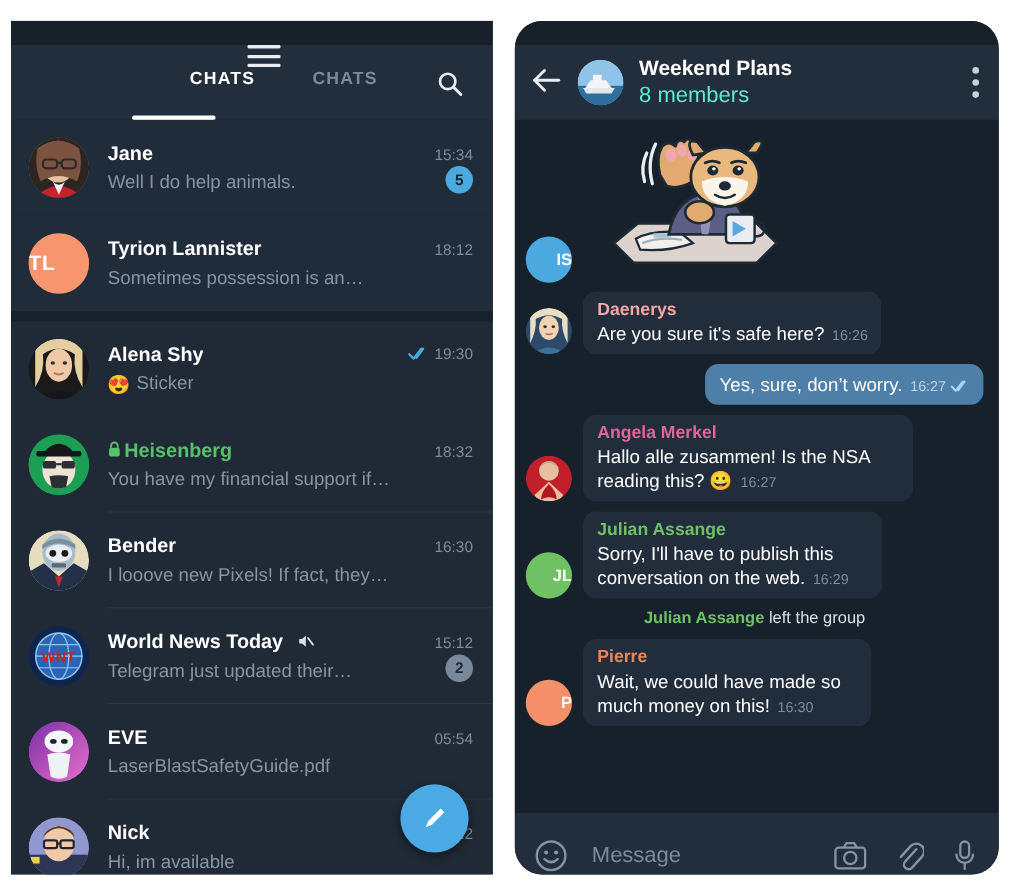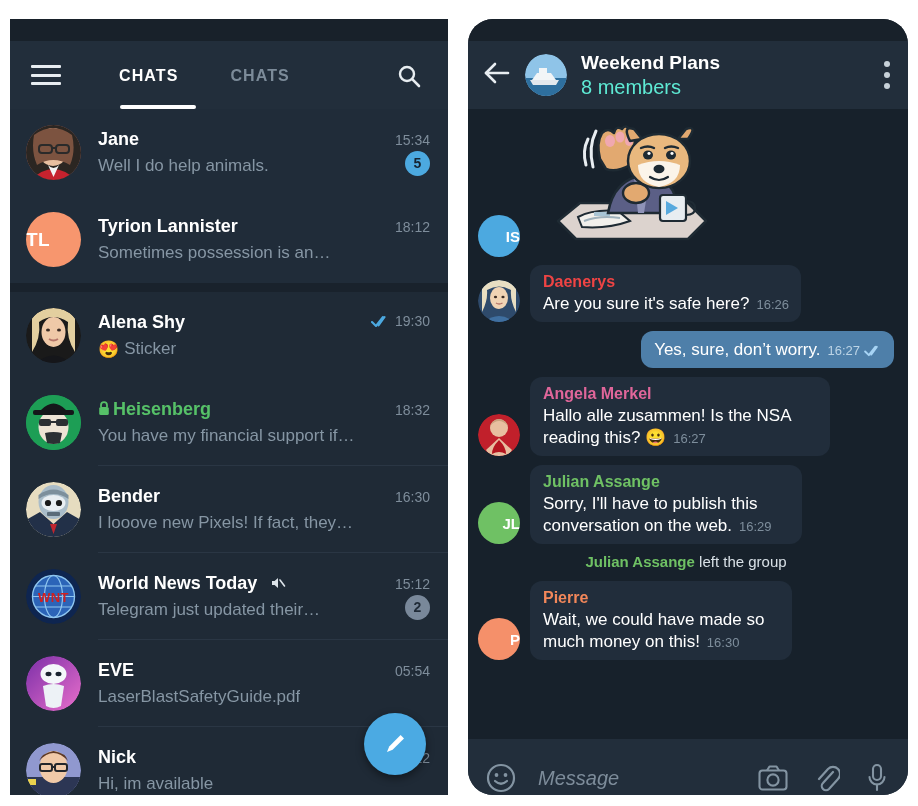--- a/index.html
+++ b/index.html
@@ -22,20 +22,21 @@
 
   .statusbar { height: 22px; background:#18212A; width:100%; }
 
   
   .list-header {
     position: relative;
     height: 68px;
     background: #222E3B;
     display: flex;
     align-items: center;
+    flex-direction: column;
   }
   .hamburger {
     width: 30px; height: 20px;
     margin-left: 21px;
     display:flex; flex-direction:column; justify-content:space-between;
   }
   .hamburger i { display:block; height:3px; background:#E8EDF1; border-radius:1px; }
   .tabs { display:flex; align-items:center; margin-left: 58px; gap: 52px; }
   .tab {
     font-size: 16px; font-weight: bold; letter-spacing: 1.1px;
@@ -162,21 +163,21 @@
   
   .sticker-row { display:flex; align-items:flex-end; margin-bottom:8px; }
   .sticker { width: 175px; height: 140px; position:relative; margin-left: 8px; }
 
   
   .inputbar {
     height: 78px; background:#222E3B;
     display:flex; align-items:center; padding: 0 20px 0 18px;
   }
   .msg-placeholder {
-    font-size: 20px; color:#7D8C9A; margin-left: 22px; flex:1;font-style:italic;
+    font-size: 20px; color:#7D8C9A; margin-left: 22px; flex:1;
   }
   .inp-icons { display:flex; align-items:center; gap: 26px; }
   svg { display:block; }
 </style>
 </head>
 <body>
 
 <div class="stage">
 
   <div class="panel" id="chatlist-panel">
@@ -588,21 +589,21 @@
               <path d="M4 0 H38 V32 Q32 20 33 10 Q21 3 9 10 Q10 20 4 32Z" fill="#E8DEC2"></path>
               <ellipse cx="21" cy="18" rx="9" ry="11" fill="#F0D3B4"></ellipse>
               <ellipse cx="17.5" cy="17" rx="1.6" ry="1.3" fill="#3A2B24"></ellipse>
               <ellipse cx="25" cy="17" rx="1.6" ry="1.3" fill="#3A2B24"></ellipse>
               <path d="M18 23 Q21 25 24.5 23" stroke="#B5766A" stroke-width="1.4" fill="none"></path>
               <path d="M6 42 Q21 30 36 42Z" fill="#3F6FA0"></path>
             </g>
           </svg>
         </div>
         <div class="bubble">
-          <div class="sender" style="color:#ef4444">Daenerys</div>
+          <div class="sender" style="color:#fca5a5">Daenerys</div>
           <span class="msg-text">Are you sure it's safe here?</span><span class="meta">
               <span>16:26</span>
             </span>
         </div>
       </div>
 
       <div class="msg-row out">
         <div class="bubble out">
           <span class="msg-text">Yes, sure, don’t worry.</span><span class="meta">
               <span>16:27</span>

